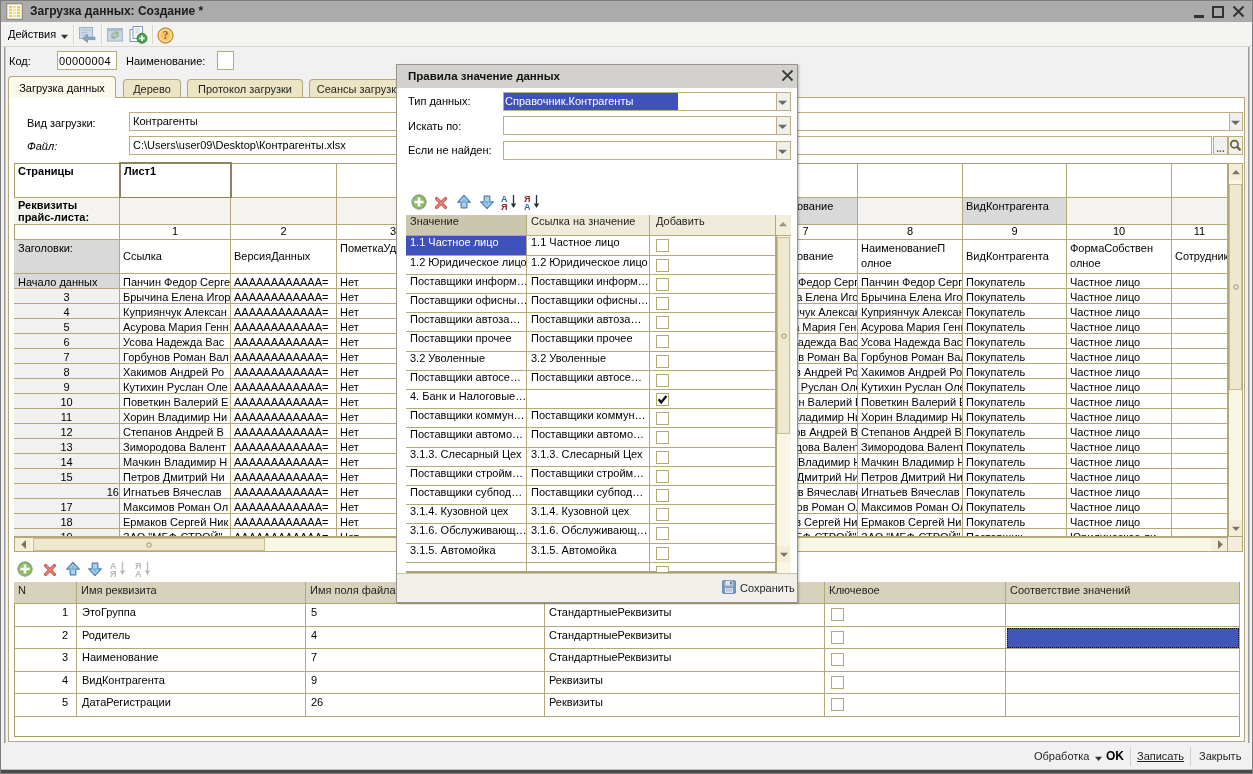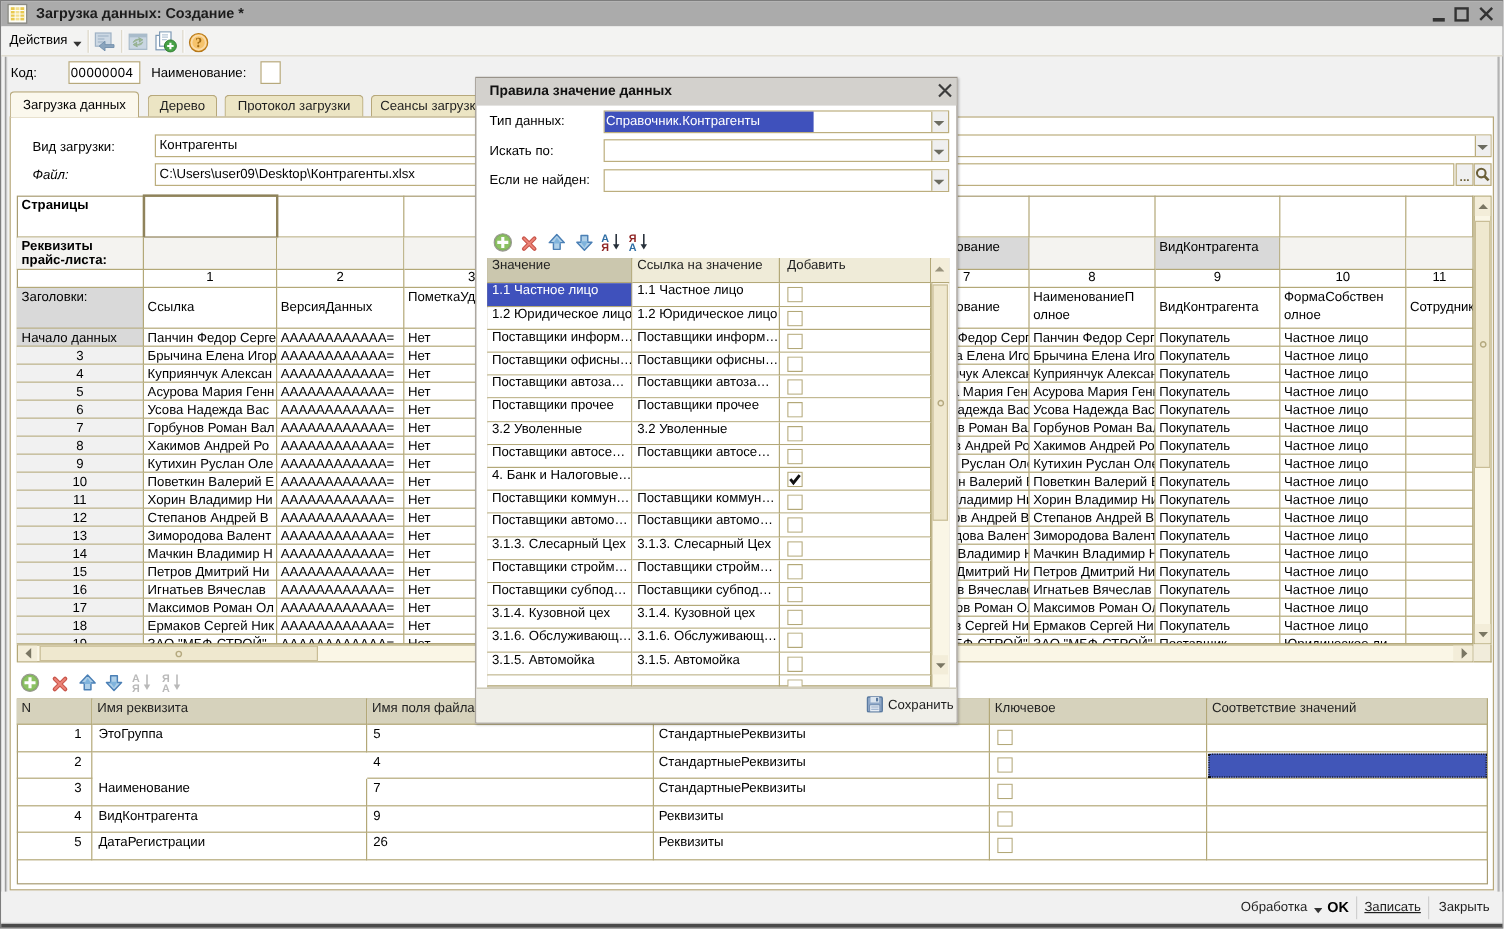--- a/index.html
+++ b/index.html
@@ -82,20 +82,21 @@
 <div style="left:129px;top:136px;width:1083px;height:19px;background:#fff;border:1px solid #bcae7e;z-index:2;"></div>
 <div style="left:133px;top:139px;width:500px;height:14px;z-index:2;">C:\Users\user09\Desktop\Контрагенты.xlsx</div>
 <div style="left:1213px;top:136px;width:15px;height:19px;background:#f0f0f0;border:1px solid #bcae7e;text-align:center;color:#6b5f38;font-weight:bold;font-size:10px;padding-top:6px;z-index:2;">...</div>
 <div style="left:1228px;top:136px;width:15px;height:19px;background:#f0f0f0;border:1px solid #bcae7e;z-index:2;"></div>
 <svg style="position:absolute;left:1229px;top:139px;z-index:5;" width="13" height="13" viewBox="0 0 13 13">
       <circle cx="5.4" cy="5.2" r="3.6" fill="none" stroke="#6b5f38" stroke-width="1.7"></circle>
 <path d="M8.1 7.9 L11.5 11.3" stroke="#6b5f38" stroke-width="2.2"></path>
     </svg>
 <div style="left:14px;top:163px;width:1214px;height:374px;border:1px solid #a89c72;background:#fff;overflow:hidden;z-index:2;"></div>
 <div style="left:14px;top:163px;width:106px;height:35px;border-right:1px solid #b3a878;border-bottom:1px solid #b3a878;font-weight:bold;text-align:left;padding-left:4px;overflow:hidden;color:#000;font-size:11px;padding-top:2px;z-index:2;">Страницы</div>
+<div style="left:120px;top:163px;width:111px;height:35px;border-right:1px solid #b3a878;border-bottom:1px solid #b3a878;font-weight:bold;text-align:left;padding-left:4px;overflow:hidden;color:#000;font-size:11px;padding-top:2px;z-index:2;">Лист1</div>
 <div style="left:231px;top:163px;width:106px;height:35px;border-right:1px solid #b3a878;border-bottom:1px solid #b3a878;text-align:left;padding-left:4px;overflow:hidden;color:#000;font-size:11px;padding-top:2px;z-index:2;"></div>
 <div style="left:337px;top:163px;width:113px;height:35px;border-right:1px solid #b3a878;border-bottom:1px solid #b3a878;text-align:left;padding-left:4px;overflow:hidden;color:#000;font-size:11px;padding-top:2px;z-index:2;"></div>
 <div style="left:450px;top:163px;width:304px;height:35px;border-right:1px solid #b3a878;border-bottom:1px solid #b3a878;text-align:left;padding-left:4px;overflow:hidden;color:#000;font-size:11px;padding-top:2px;z-index:2;"></div>
 <div style="left:754px;top:163px;width:104px;height:35px;border-right:1px solid #b3a878;border-bottom:1px solid #b3a878;text-align:left;padding-left:4px;overflow:hidden;color:#000;font-size:11px;padding-top:2px;z-index:2;"></div>
 <div style="left:858px;top:163px;width:105px;height:35px;border-right:1px solid #b3a878;border-bottom:1px solid #b3a878;text-align:left;padding-left:4px;overflow:hidden;color:#000;font-size:11px;padding-top:2px;z-index:2;"></div>
 <div style="left:963px;top:163px;width:104px;height:35px;border-right:1px solid #b3a878;border-bottom:1px solid #b3a878;text-align:left;padding-left:4px;overflow:hidden;color:#000;font-size:11px;padding-top:2px;z-index:2;"></div>
 <div style="left:1067px;top:163px;width:105px;height:35px;border-right:1px solid #b3a878;border-bottom:1px solid #b3a878;text-align:left;padding-left:4px;overflow:hidden;color:#000;font-size:11px;padding-top:2px;z-index:2;"></div>
 <div style="left:1172px;top:163px;width:56px;height:35px;border-right:1px solid #b3a878;border-bottom:1px solid #b3a878;text-align:left;padding-left:4px;overflow:hidden;color:#000;font-size:11px;padding-top:2px;z-index:2;"></div>
 <div style="left:119px;top:162px;width:113px;height:37px;border:2px solid #8f835b;background:transparent;z-index:2;"></div>
 <div style="left:14px;top:198px;width:106px;height:27px;border-right:1px solid #b3a878;border-bottom:1px solid #b3a878;background:#f4f3f0;font-weight:bold;text-align:left;padding-left:4px;overflow:hidden;white-space:normal;color:#000;font-size:11px;line-height:12px;padding-top:1px;z-index:2;">Реквизиты<br>прайс-листа:</div>
@@ -261,21 +262,21 @@
 <div style="left:14px;top:469.0px;width:106px;height:15.0px;border-right:1px solid #b3a878;border-bottom:1px solid #b3a878;background:#f1f1f1;text-align:center;overflow:hidden;color:#000;font-size:11px;padding-top:2px;z-index:2;">15</div>
 <div style="left:120px;top:469.0px;width:111px;height:15.0px;border-right:1px solid #b3a878;border-bottom:1px solid #b3a878;text-align:left;padding-left:3px;overflow:hidden;color:#000;font-size:11px;padding-top:2px;z-index:2;">Петров Дмитрий Ни</div>
 <div style="left:231px;top:469.0px;width:106px;height:15.0px;border-right:1px solid #b3a878;border-bottom:1px solid #b3a878;text-align:left;padding-left:3px;overflow:hidden;color:#000;font-size:11px;padding-top:2px;z-index:2;">АААААААААААА=</div>
 <div style="left:337px;top:469.0px;width:113px;height:15.0px;border-right:1px solid #b3a878;border-bottom:1px solid #b3a878;text-align:left;padding-left:3px;overflow:hidden;color:#000;font-size:11px;padding-top:2px;z-index:2;">Нет</div>
 <div style="left:450px;top:469.0px;width:304px;height:15.0px;border-right:1px solid #b3a878;border-bottom:1px solid #b3a878;text-align:left;padding-left:3px;overflow:hidden;color:#000;font-size:11px;padding-top:2px;z-index:2;"></div>
 <div style="left:754px;top:469.0px;width:104px;height:15.0px;border-right:1px solid #b3a878;border-bottom:1px solid #b3a878;text-align:left;padding-left:3px;overflow:hidden;color:#000;font-size:11px;padding-top:2px;z-index:2;">Петров Дмитрий Ниевич</div>
 <div style="left:858px;top:469.0px;width:105px;height:15.0px;border-right:1px solid #b3a878;border-bottom:1px solid #b3a878;text-align:left;padding-left:3px;overflow:hidden;color:#000;font-size:11px;padding-top:2px;z-index:2;">Петров Дмитрий Ни</div>
 <div style="left:963px;top:469.0px;width:104px;height:15.0px;border-right:1px solid #b3a878;border-bottom:1px solid #b3a878;text-align:left;padding-left:3px;overflow:hidden;color:#000;font-size:11px;padding-top:2px;z-index:2;">Покупатель</div>
 <div style="left:1067px;top:469.0px;width:105px;height:15.0px;border-right:1px solid #b3a878;border-bottom:1px solid #b3a878;text-align:left;padding-left:3px;overflow:hidden;color:#000;font-size:11px;padding-top:2px;z-index:2;">Частное лицо</div>
 <div style="left:1172px;top:469.0px;width:56px;height:15.0px;border-right:1px solid #b3a878;border-bottom:1px solid #b3a878;text-align:left;padding-left:3px;overflow:hidden;color:#000;font-size:11px;padding-top:2px;z-index:2;"></div>
-<div style="left:14px;top:484.0px;width:106px;height:15.0px;border-right:1px solid #b3a878;border-bottom:1px solid #b3a878;background:#f1f1f1;text-align:center;overflow:hidden;color:#000;font-size:11px;padding-top:2px;z-index:2;">16</div>
+<div style="left:14px;top:484.0px;width:106px;height:15.0px;border-right:1px solid #b3a878;border-bottom:1px solid #b3a878;background:#f1f1f1;text-align:right;overflow:hidden;color:#000;font-size:11px;padding-top:2px;z-index:2;">16</div>
 <div style="left:120px;top:484.0px;width:111px;height:15.0px;border-right:1px solid #b3a878;border-bottom:1px solid #b3a878;text-align:left;padding-left:3px;overflow:hidden;color:#000;font-size:11px;padding-top:2px;z-index:2;">Игнатьев Вячеслав</div>
 <div style="left:231px;top:484.0px;width:106px;height:15.0px;border-right:1px solid #b3a878;border-bottom:1px solid #b3a878;text-align:left;padding-left:3px;overflow:hidden;color:#000;font-size:11px;padding-top:2px;z-index:2;">АААААААААААА=</div>
 <div style="left:337px;top:484.0px;width:113px;height:15.0px;border-right:1px solid #b3a878;border-bottom:1px solid #b3a878;text-align:left;padding-left:3px;overflow:hidden;color:#000;font-size:11px;padding-top:2px;z-index:2;">Нет</div>
 <div style="left:450px;top:484.0px;width:304px;height:15.0px;border-right:1px solid #b3a878;border-bottom:1px solid #b3a878;text-align:left;padding-left:3px;overflow:hidden;color:#000;font-size:11px;padding-top:2px;z-index:2;"></div>
 <div style="left:754px;top:484.0px;width:104px;height:15.0px;border-right:1px solid #b3a878;border-bottom:1px solid #b3a878;text-align:left;padding-left:3px;overflow:hidden;color:#000;font-size:11px;padding-top:2px;z-index:2;">Игнатьев Вячеславевич</div>
 <div style="left:858px;top:484.0px;width:105px;height:15.0px;border-right:1px solid #b3a878;border-bottom:1px solid #b3a878;text-align:left;padding-left:3px;overflow:hidden;color:#000;font-size:11px;padding-top:2px;z-index:2;">Игнатьев Вячеслав</div>
 <div style="left:963px;top:484.0px;width:104px;height:15.0px;border-right:1px solid #b3a878;border-bottom:1px solid #b3a878;text-align:left;padding-left:3px;overflow:hidden;color:#000;font-size:11px;padding-top:2px;z-index:2;">Покупатель</div>
 <div style="left:1067px;top:484.0px;width:105px;height:15.0px;border-right:1px solid #b3a878;border-bottom:1px solid #b3a878;text-align:left;padding-left:3px;overflow:hidden;color:#000;font-size:11px;padding-top:2px;z-index:2;">Частное лицо</div>
 <div style="left:1172px;top:484.0px;width:56px;height:15.0px;border-right:1px solid #b3a878;border-bottom:1px solid #b3a878;text-align:left;padding-left:3px;overflow:hidden;color:#000;font-size:11px;padding-top:2px;z-index:2;"></div>
 <div style="left:14px;top:499.0px;width:106px;height:15.0px;border-right:1px solid #b3a878;border-bottom:1px solid #b3a878;background:#f1f1f1;text-align:center;overflow:hidden;color:#000;font-size:11px;padding-top:2px;z-index:2;">17</div>
@@ -374,20 +375,21 @@
 <div style="left:14px;top:604px;width:63px;height:23px;border-right:1px solid #b3a878;border-bottom:1px solid #b3a878;text-align:right;padding-right:8px;overflow:hidden;color:#000;font-size:11px;padding-top:2px;z-index:2;">1</div>
 <div style="left:77px;top:604px;width:229px;height:23px;border-right:1px solid #b3a878;border-bottom:1px solid #b3a878;text-align:left;padding-left:5px;overflow:hidden;color:#000;font-size:11px;padding-top:2px;z-index:2;">ЭтоГруппа</div>
 <div style="left:306px;top:604px;width:239px;height:23px;border-right:1px solid #b3a878;border-bottom:1px solid #b3a878;text-align:left;padding-left:5px;overflow:hidden;color:#000;font-size:11px;padding-top:2px;z-index:2;">5</div>
 <div style="left:545px;top:604px;width:280px;height:23px;border-right:1px solid #b3a878;border-bottom:1px solid #b3a878;text-align:left;padding-left:4px;overflow:hidden;color:#000;font-size:11px;padding-top:2px;z-index:2;">СтандартныеРеквизиты</div>
 <div style="left:825px;top:604px;width:181px;height:23px;border-right:1px solid #b3a878;border-bottom:1px solid #b3a878;text-align:left;padding-left:4px;overflow:hidden;color:#000;font-size:11px;padding-top:2px;z-index:2;"></div>
 <div style="left:1006px;top:604px;width:234px;height:23px;border-right:1px solid #b3a878;border-bottom:1px solid #b3a878;text-align:left;padding-left:4px;overflow:hidden;color:#000;font-size:11px;padding-top:2px;z-index:2;"></div>
 <svg style="position:absolute;left:831px;top:608px;z-index:5;" width="13" height="13" viewBox="0 0 13 13">
       <rect x="0.5" y="0.5" width="12" height="12" fill="#fff" stroke="#b3a878" stroke-width="1"></rect>
     </svg>
 <div style="left:14px;top:627px;width:63px;height:22px;border-right:1px solid #b3a878;border-bottom:1px solid #b3a878;text-align:right;padding-right:8px;overflow:hidden;color:#000;font-size:11px;padding-top:2px;z-index:2;">2</div>
+<div style="left:77px;top:627px;width:229px;height:22px;border-right:1px solid #b3a878;border-bottom:1px solid #b3a878;text-align:left;padding-left:5px;overflow:hidden;color:#000;font-size:11px;padding-top:2px;z-index:2;">Родитель</div>
 <div style="left:306px;top:627px;width:239px;height:22px;border-right:1px solid #b3a878;border-bottom:1px solid #b3a878;text-align:left;padding-left:5px;overflow:hidden;color:#000;font-size:11px;padding-top:2px;z-index:2;">4</div>
 <div style="left:545px;top:627px;width:280px;height:22px;border-right:1px solid #b3a878;border-bottom:1px solid #b3a878;text-align:left;padding-left:4px;overflow:hidden;color:#000;font-size:11px;padding-top:2px;z-index:2;">СтандартныеРеквизиты</div>
 <div style="left:825px;top:627px;width:181px;height:22px;border-right:1px solid #b3a878;border-bottom:1px solid #b3a878;text-align:left;padding-left:4px;overflow:hidden;color:#000;font-size:11px;padding-top:2px;z-index:2;"></div>
 <div style="left:1006px;top:627px;width:234px;height:22px;border-right:1px solid #b3a878;border-bottom:1px solid #b3a878;text-align:left;padding-left:4px;overflow:hidden;color:#000;font-size:11px;padding-top:2px;z-index:2;"></div>
 <svg style="position:absolute;left:831px;top:631px;z-index:5;" width="13" height="13" viewBox="0 0 13 13">
       <rect x="0.5" y="0.5" width="12" height="12" fill="#fff" stroke="#b3a878" stroke-width="1"></rect>
     </svg>
 <div style="left:14px;top:649px;width:63px;height:23px;border-right:1px solid #b3a878;border-bottom:1px solid #b3a878;text-align:right;padding-right:8px;overflow:hidden;color:#000;font-size:11px;padding-top:2px;z-index:2;">3</div>
 <div style="left:77px;top:649px;width:229px;height:23px;border-right:1px solid #b3a878;border-bottom:1px solid #b3a878;text-align:left;padding-left:5px;overflow:hidden;color:#000;font-size:11px;padding-top:2px;z-index:2;">Наименование</div>
 <div style="left:306px;top:649px;width:239px;height:23px;border-right:1px solid #b3a878;border-bottom:1px solid #b3a878;text-align:left;padding-left:5px;overflow:hidden;color:#000;font-size:11px;padding-top:2px;z-index:2;">7</div>

